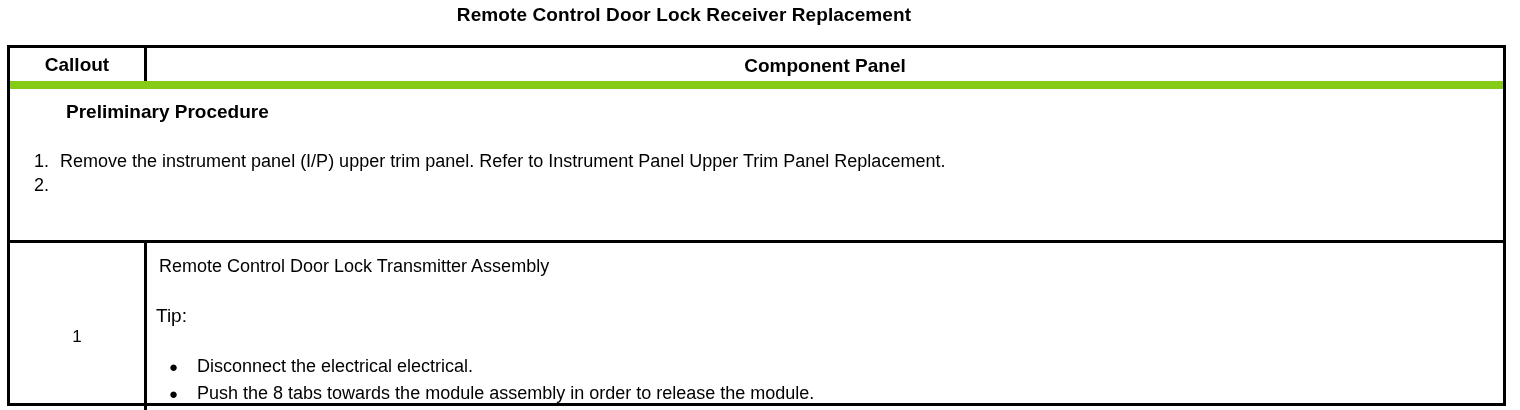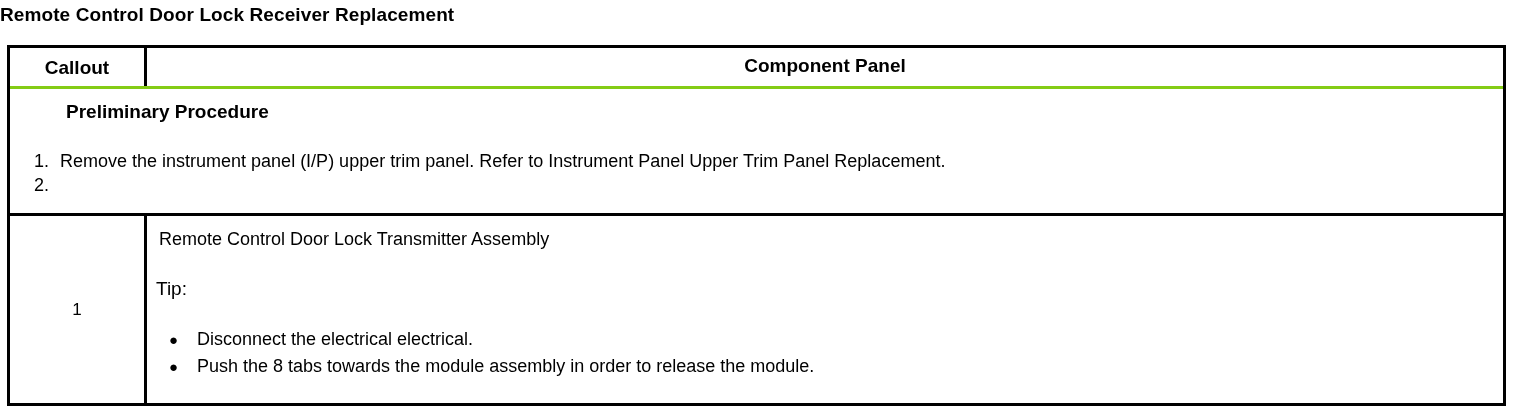--- a/index.html
+++ b/index.html
@@ -18,20 +18,21 @@
     position: relative;
     width: 1520px;
     height: 410px;
     background: #ffffff;
   }
   .doc-title {
     position: absolute;
     top: 3px;
     left: 0;
     width: 1368px;
+    text-align: center;
     font-size: 19px;
     font-weight: bold;
     letter-spacing: 0.1px;
     line-height: 24px;
   }
   .table {
     position: absolute;
     left: 7px;
     top: 45px;
     width: 1499px;
@@ -39,24 +40,24 @@
     box-sizing: border-box;
     border: 3px solid #000000;
     border-collapse: collapse;
   }
   .row {
     display: flex;
     box-sizing: border-box;
   }
   .row-header {
     height: 41px;
-    border-bottom: 3px solid #84cc16;
+    border-bottom: 8px solid #84cc16;
   }
   .row-prelim {
-    height: 127px;
+    height: 154px;
     border-bottom: 3px solid #000000;
   }
   .row-callout {
     height: 187px;
   }
   .cell-callout {
     width: 137px;
     box-sizing: border-box;
     border-right: 3px solid #000000;
     display: flex;

